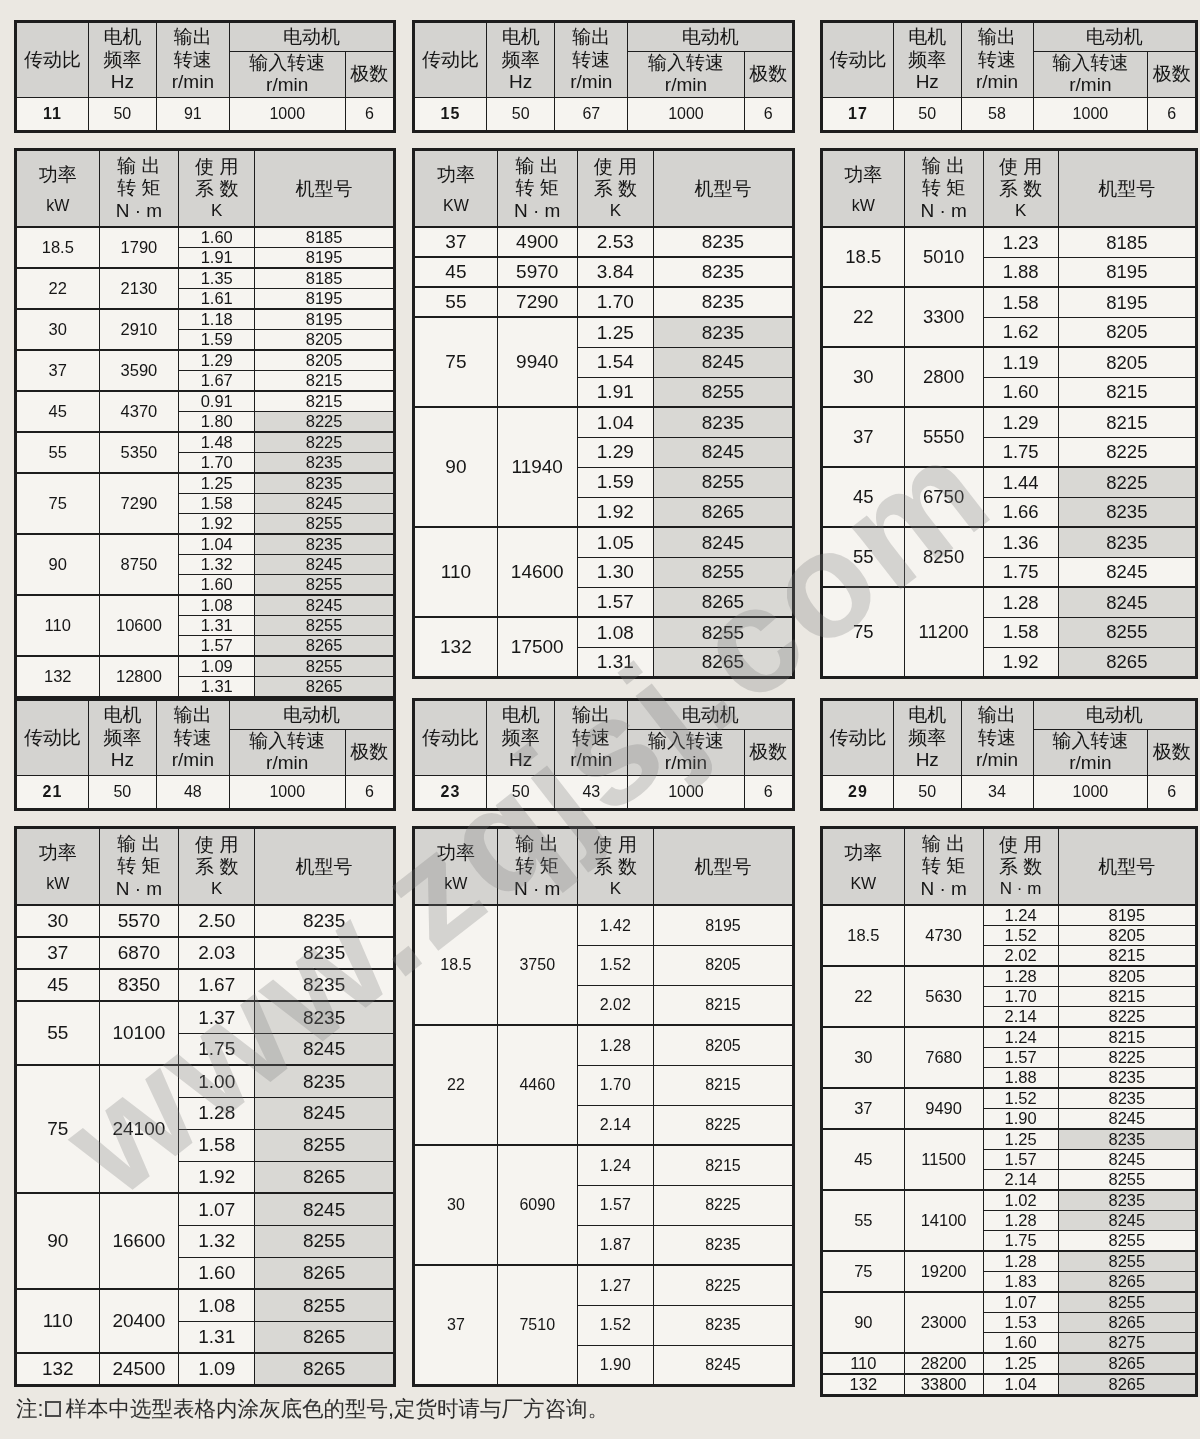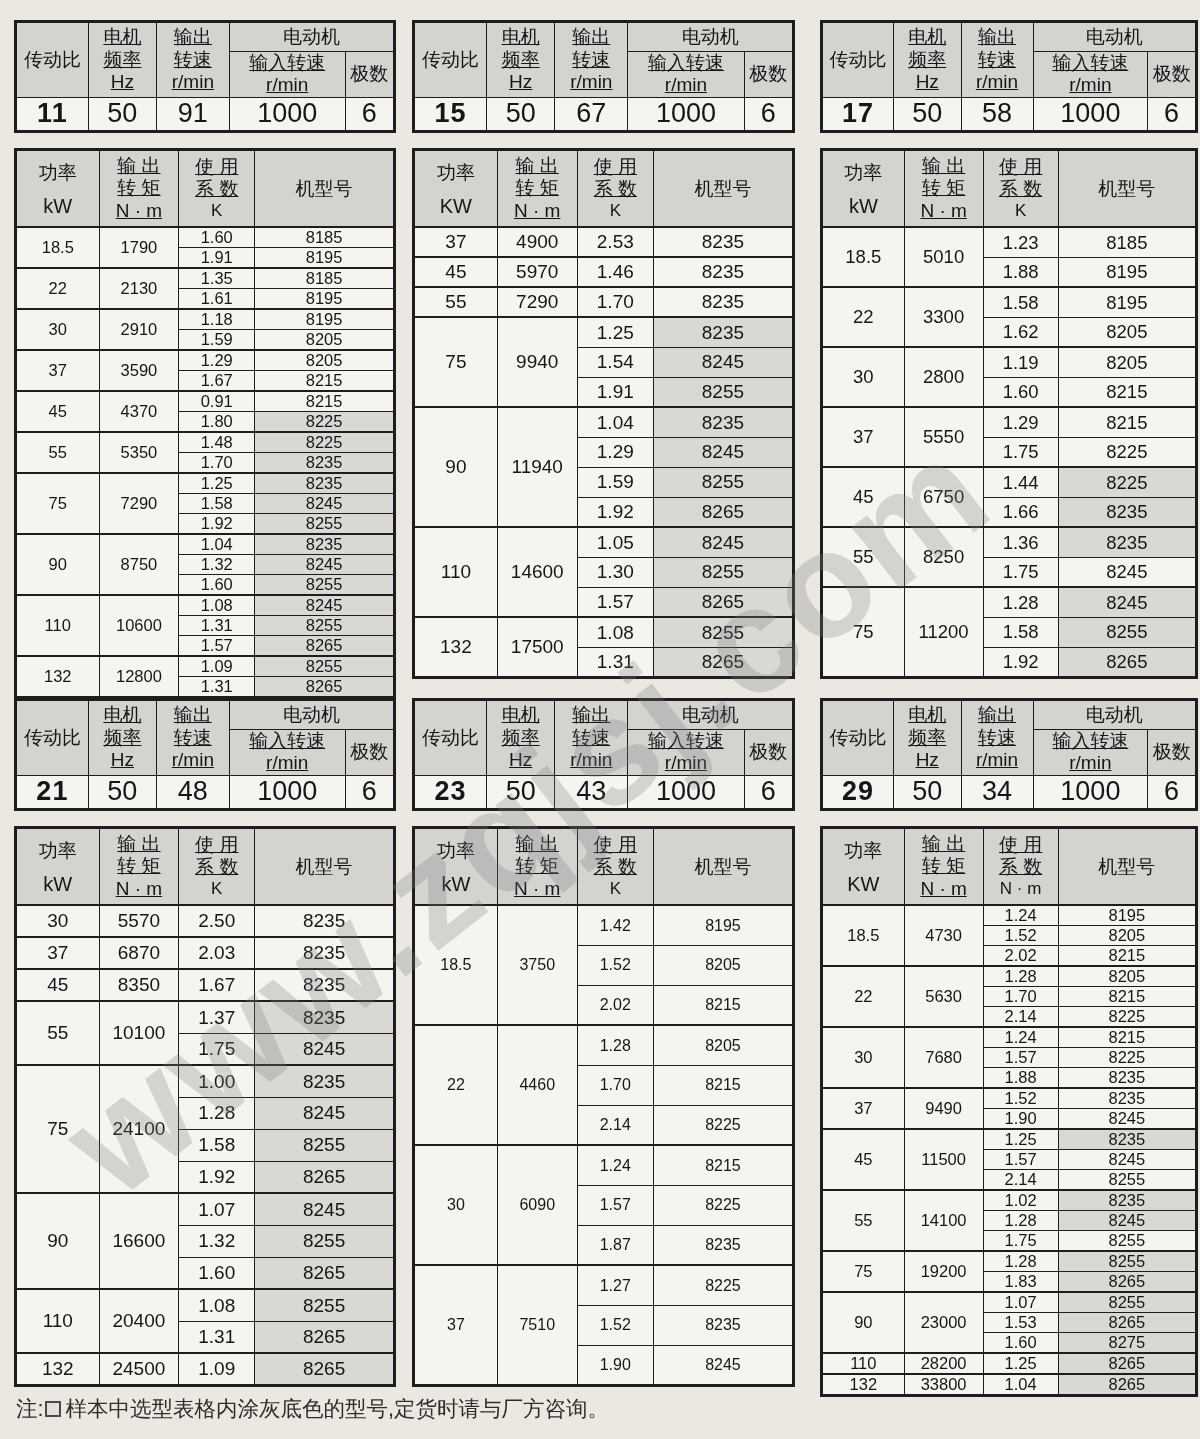--- a/index.html
+++ b/index.html
@@ -20,31 +20,31 @@
   .g3{left:14px;top:698px;width:382px}
   .g4{left:412px;top:698px;width:383px}
   .g5{left:820px;top:698px;width:378px}
 
   table{border-collapse:collapse;width:100%;table-layout:fixed;background:var(--cell-bg);}
   th,td{border:1.6px solid var(--border);text-align:center;vertical-align:middle;padding:0;}
   .head-table{border:3px solid var(--border);}
   .data-table{border:3px solid var(--border);margin-top:15px;}
   .hbg{background:var(--header-bg);font-weight:normal;}
   .lbl{font-size:19px;}
-  .pre{white-space:pre-line;line-height:1.18;text-decoration:underline;}
+  .pre{white-space:pre-line;line-height:1.18;}
   .head-table tr:nth-child(1) th{height:30px;}
   .head-table tr:nth-child(2) th{height:44px;}
-  .head-table .vals td{height:34px;font-size:27px;}
+  .head-table .vals td{height:34px;font-size:16px;}
   .head-table .ratio-val{font-size:26px;font-weight:600;letter-spacing:1px;}
 
   .c-ratio{width:19.2%}.c-freq{width:18%}.c-ospeed{width:19.2%}.c-ispeed{width:30.6%}.c-poles{width:13%}
   .c-power{width:22%}.c-torque{width:21%}.c-factor{width:20%}.c-model{width:36.8%}
 
   .data-table thead th{height:78px;font-size:19px;}
-  .data-table .unit{margin-top:9px;font-size:20px;}
+  .data-table .unit{margin-top:9px;font-size:16px;}
   .data-table .unit2{font-size:17px;margin-top:1px;}
   tbody.rows td{font-size:18px;}
   .g0 tbody.rows td{height:19px;font-size:16.5px;}
   .g1 tbody.rows td{height:30px;font-size:19px;}
   .g2 tbody.rows td{height:30px;font-size:18.5px;}
   .g3 tbody.rows td{height:32px;font-size:19px;}
   .g4 tbody.rows td{height:40px;font-size:16px;}
   .g5 tbody.rows td{height:20px;font-size:16.5px;}
   tr.gs td{border-top:2.6px solid var(--border);}
   td.shaded{background:var(--shaded-cell);}
@@ -303,21 +303,21 @@
       <tbody class="rows">
           <tr class="gs">
             <td>37</td>
             <td>4900</td>
             <td>2.53</td>
             <td>8235</td>
           </tr>
           <tr class="gs">
             <td>45</td>
             <td>5970</td>
-            <td>1.46</td>
+            <td>3.84</td>
             <td>8235</td>
           </tr>
           <tr class="gs">
             <td>55</td>
             <td>7290</td>
             <td>1.70</td>
             <td>8235</td>
           </tr>
           <tr class="gs">
             <td rowspan="3">75</td>

